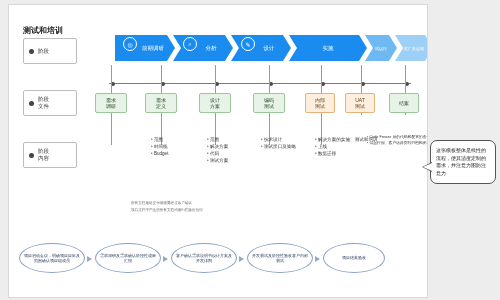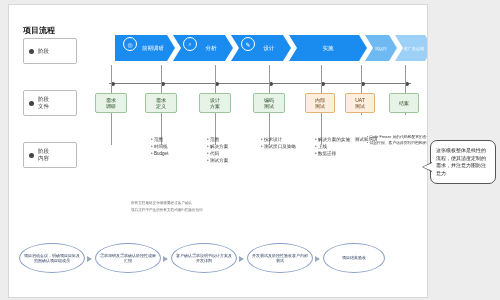--- a/index.html
+++ b/index.html
@@ -222,21 +222,21 @@
 </style>
 </head>
 <body>
 
 <div id="root">
 
   <div class="title-bar">计图</div>
 
   <div class="canvas">
 
-    <div class="doc-title">项目流程</div>
+    <div class="doc-title">测试和培训</div>
 
     <div class="lane-label" style="top:33px">
       <span class="dot"></span>
       <span class="txt">阶段</span>
     </div>
     <div class="lane-label" style="top:85px">
       <span class="dot"></span>
       <span class="txt" style="white-space:pre-line">阶段
 文件</span>
     </div>

